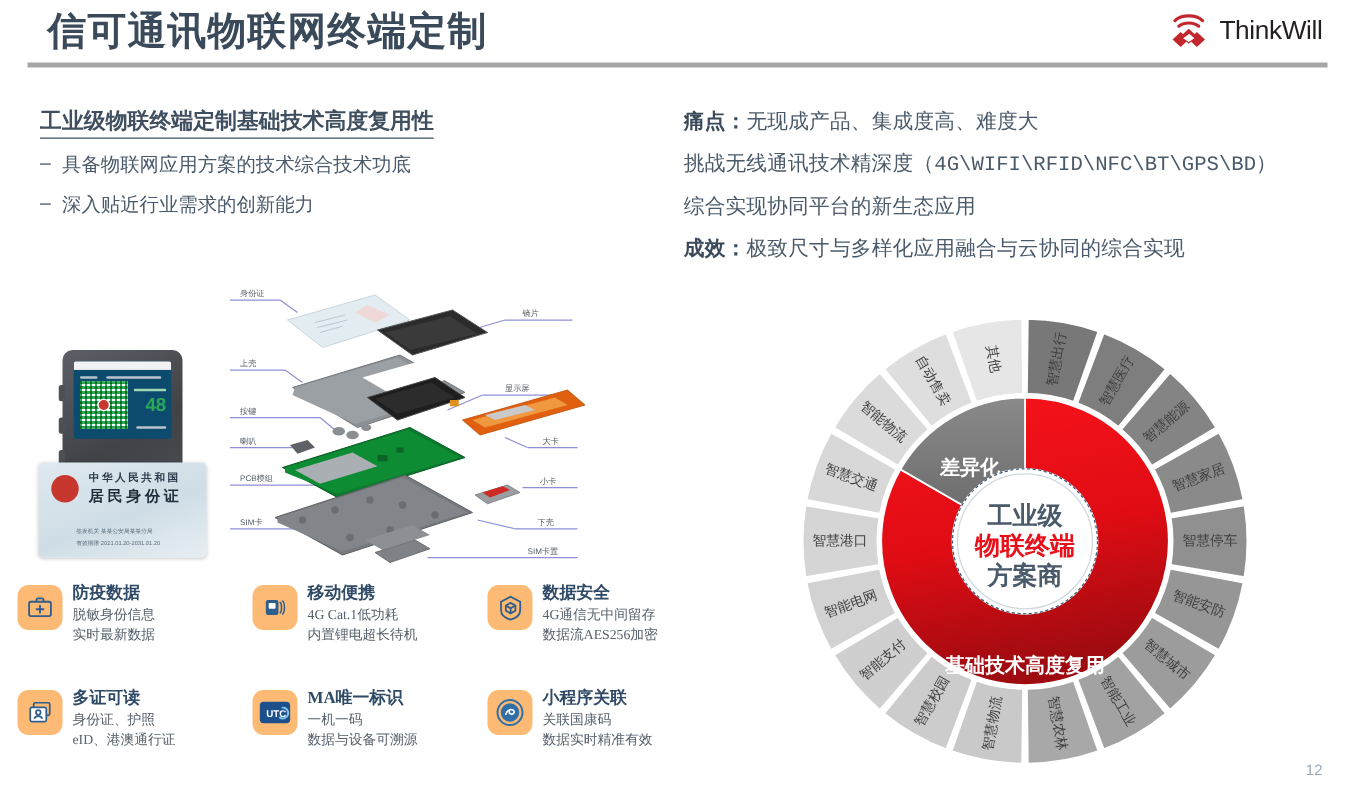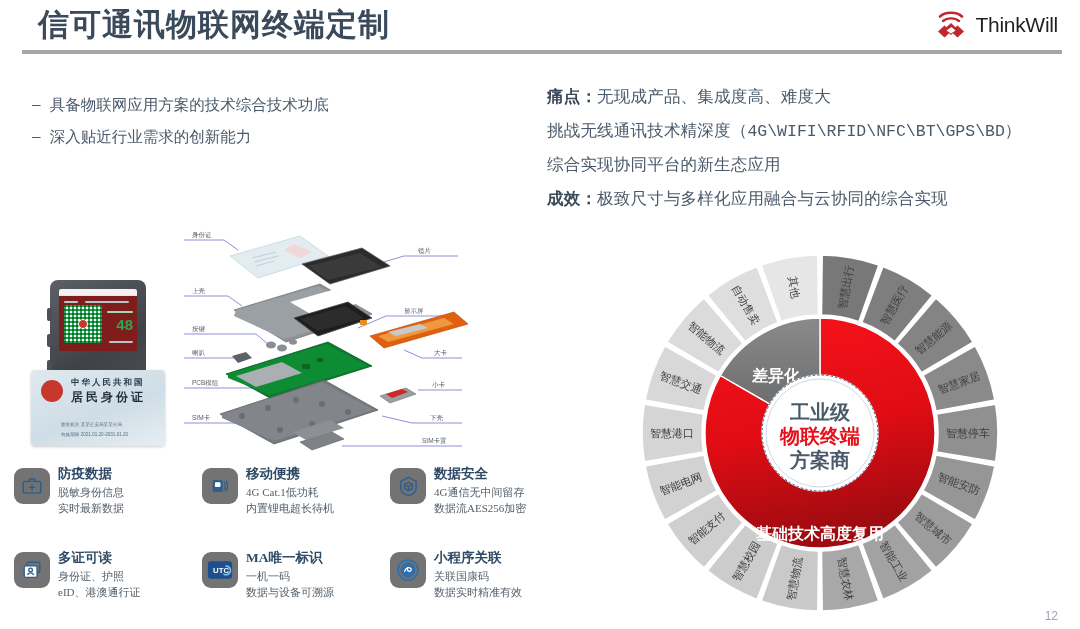--- a/index.html
+++ b/index.html
@@ -114,21 +114,21 @@
     position: absolute;
     left: 19px;
     width: 5px; height: 13px;
     background: #4c5055;
     border-radius: 2px;
   }
   #device-screen {
     position: absolute;
     left: 31px; top: 11px;
     width: 78px; height: 62px;
-    background: #7f1d1d;
+    background: #0c4a6e;
     border-radius: 2px;
     overflow: hidden;
   }
   #screen-statusbar {
     height: 7px;
     background: #f2f2f2;
     border-bottom: 1px solid #e7e7e7;
   }
   #screen-qr {
     position: absolute;
@@ -213,21 +213,21 @@
     left: 14px; top: 464px;
     width: 570px;
     display: grid;
     grid-template-columns: 188px 188px 194px;
     grid-template-rows: 84px 80px;
   }
   .feature-cell { display: flex; align-items: flex-start; gap: 8px; }
   .feature-icon {
     width: 36px; height: 36px;
     flex: 0 0 36px;
-    background: #737373;
+    background: #fdba74;
     border-radius: 9px;
     display: flex; align-items: center; justify-content: center;
     margin-top: 4px;
   }
   .feature-icon svg { display: block; }
   .feature-text { padding-top: 1px; font-family: Liberation Serif, serif; }
   .feature-title {
     font-size: 13.5px; font-weight: bold;
     color: #2f4a66; white-space: nowrap;
     margin-bottom: 2px;
@@ -279,20 +279,21 @@
         <path d="M5 22.5 L11.5 16.5 L18 22.5 L11.5 28.5 Z" fill="#c1272d"></path>
         <path d="M18 22.5 L24.5 16.5 L31 22.5 L24.5 28.5 Z" fill="#c1272d"></path>
         <path d="M13.5 21.5 L18.5 18 L22.5 21.5 L18 24.5 Z" fill="#ffffff"></path>
       </svg>
     </span>
     <span id="brand-text">ThinkWill</span>
   </div>
 </div>
 
 <div id="left-text">
+  <div id="left-heading">工业级物联终端定制基础技术高度复用性</div>
   <div class="left-bullet">
     <span class="dash">–</span>
     <span>具备物联网应用方案的技术综合技术功底</span>
   </div>
   <div class="left-bullet">
     <span class="dash">–</span>
     <span>深入贴近行业需求的创新能力</span>
   </div>
 </div>
 

